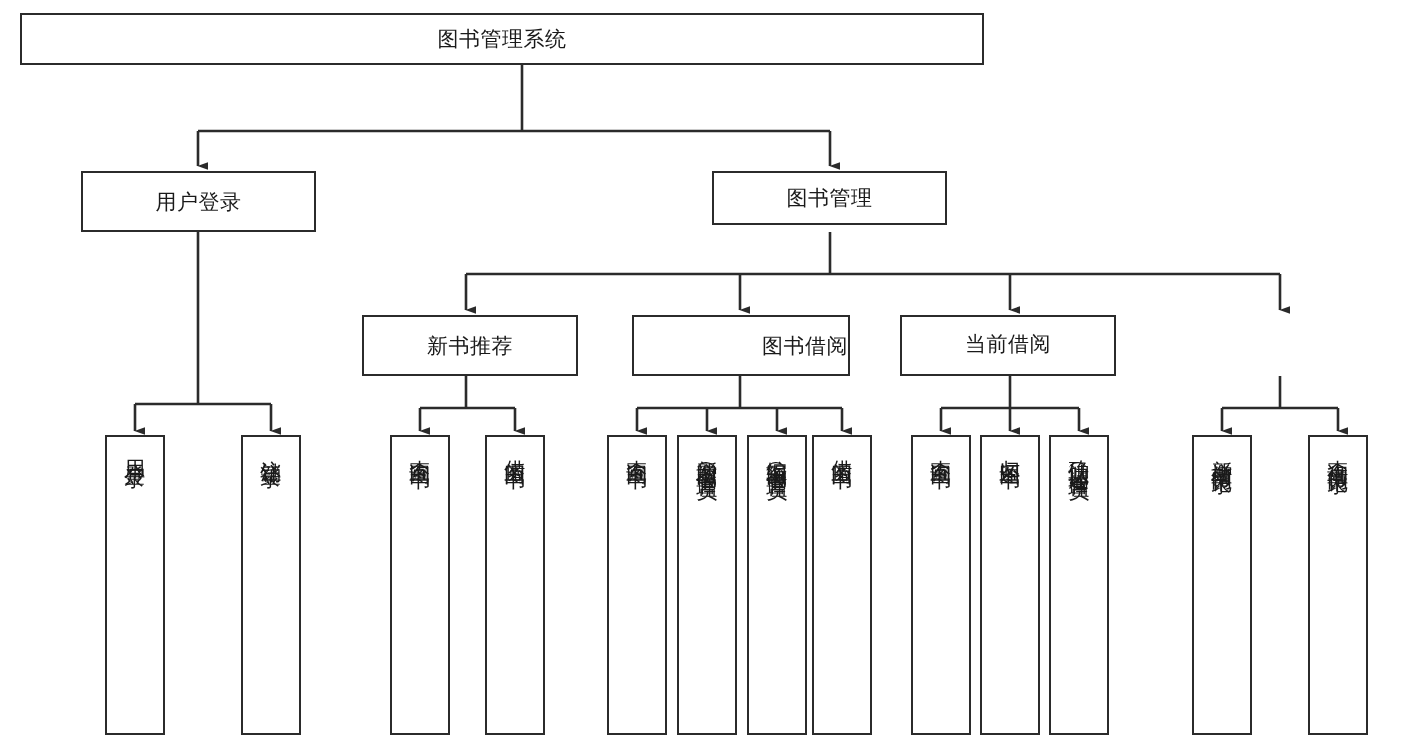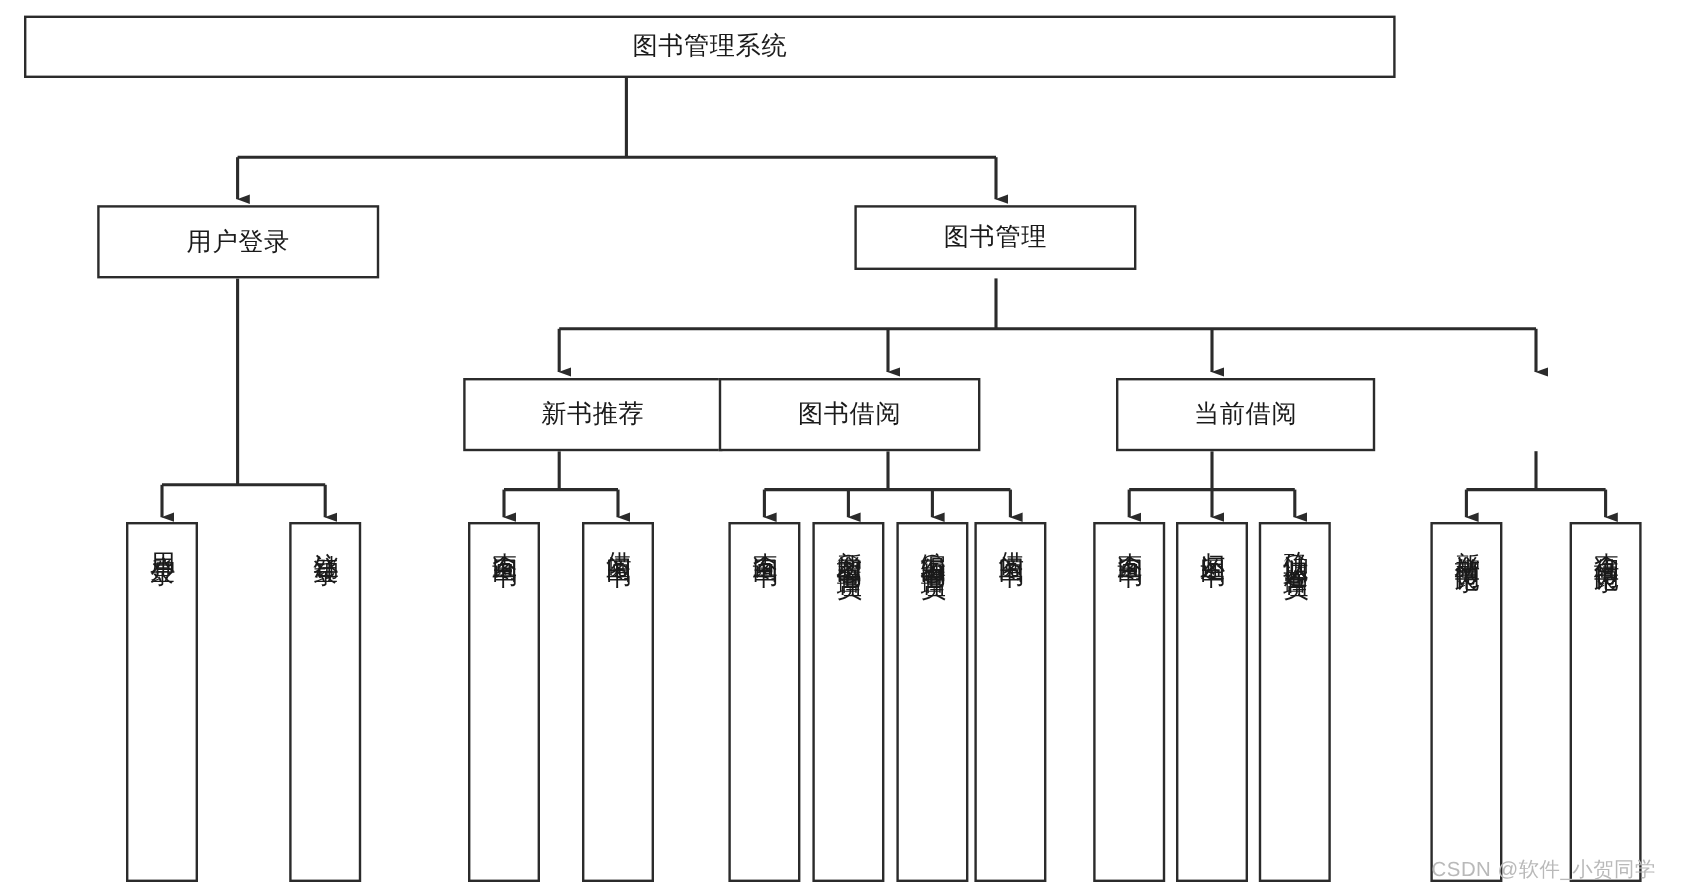--- a/index.html
+++ b/index.html
@@ -120,38 +120,38 @@
       <path d="M1010,408 L1010,431" marker-end="url(#arrowhead)"></path>
       <path d="M1079,408 L1079,431" marker-end="url(#arrowhead)"></path>
 
       <path d="M1280,376 L1280,408"></path>
       <path d="M1222,408 L1338,408"></path>
       <path d="M1222,408 L1222,431" marker-end="url(#arrowhead)"></path>
       <path d="M1338,408 L1338,431" marker-end="url(#arrowhead)"></path>
     </g>
   </svg>
 
-  <div class="node horiz" style="left:20px; top:13px; width:1143px; height:52px;">
+  <div class="node horiz" style="left:20px; top:13px; width:964px; height:52px;">
     <span class="label">图书管理系统</span>
   </div>
 
   <div class="node horiz" style="left:81px; top:171px; width:235px; height:61px;">
     <span class="label">用户登录</span>
   </div>
   <div class="node horiz" style="left:712px; top:171px; width:235px; height:54px;">
     <span class="label">图书管理</span>
   </div>
 
-  <div class="node horiz" style="left:362px; top:315px; width:216px; height:61px;margin-left:24px;">
+  <div class="node horiz" style="left:362px; top:315px; width:216px; height:61px;">
     <span class="label">新书推荐</span>
   </div>
-  <div class="node horiz" style="left:599px; top:315px; width:218px; height:61px;">
+  <div class="node horiz" style="left:632px; top:315px; width:218px; height:61px;justify-content:flex-end;">
     <span class="label">图书借阅</span>
   </div>
-  <div class="node horiz" style="left:930px; top:315px; width:216px; height:61px;">
+  <div class="node horiz" style="left:900px; top:315px; width:216px; height:61px;font-family:Liberation Mono, monospace;">
     <span class="label">当前借阅</span>
   </div>
 
   <div class="node vert" style="left:105px; top:435px; width:60px; height:300px;">
     <span class="label">用户登录</span>
   </div>
   <div class="node vert" style="left:241px; top:435px; width:60px; height:300px;">
     <span class="label">注销登录</span>
   </div>
 
@@ -185,15 +185,14 @@
     <span class="label">确认归还（管理员）</span>
   </div>
 
   <div class="node vert" style="left:1192px; top:435px; width:60px; height:300px;">
     <span class="label">新增借阅记录</span>
   </div>
   <div class="node vert" style="left:1308px; top:435px; width:60px; height:300px;">
     <span class="label">查询借阅记录</span>
   </div>
 
-  <div class="watermark">CSDN @软件_小贺同学</div>
 
 </div>
 
 </body></html>

